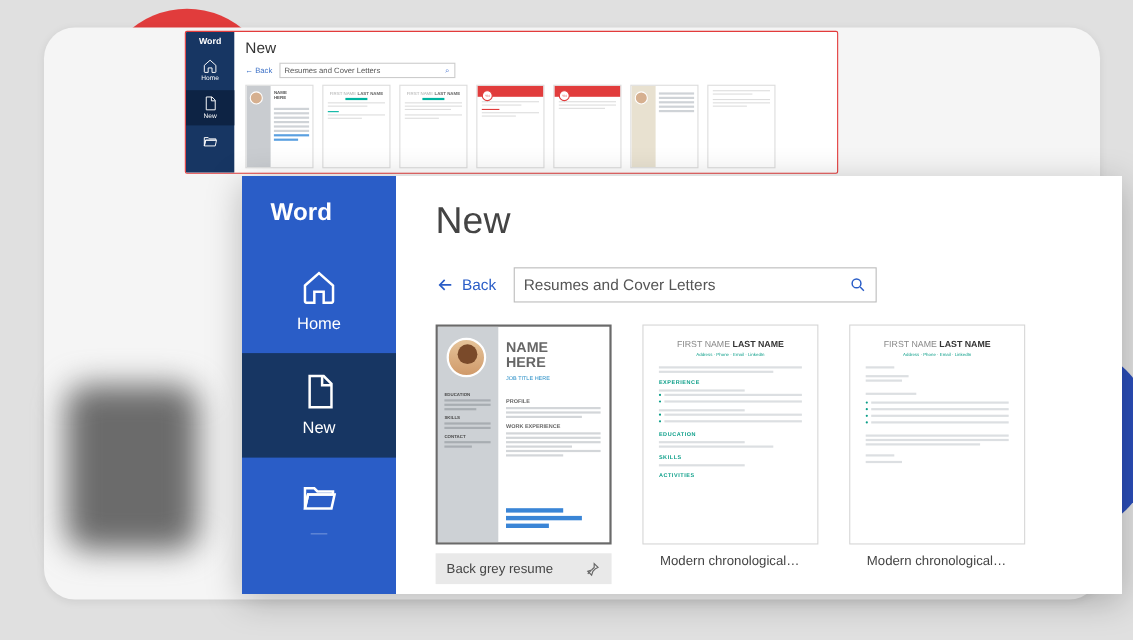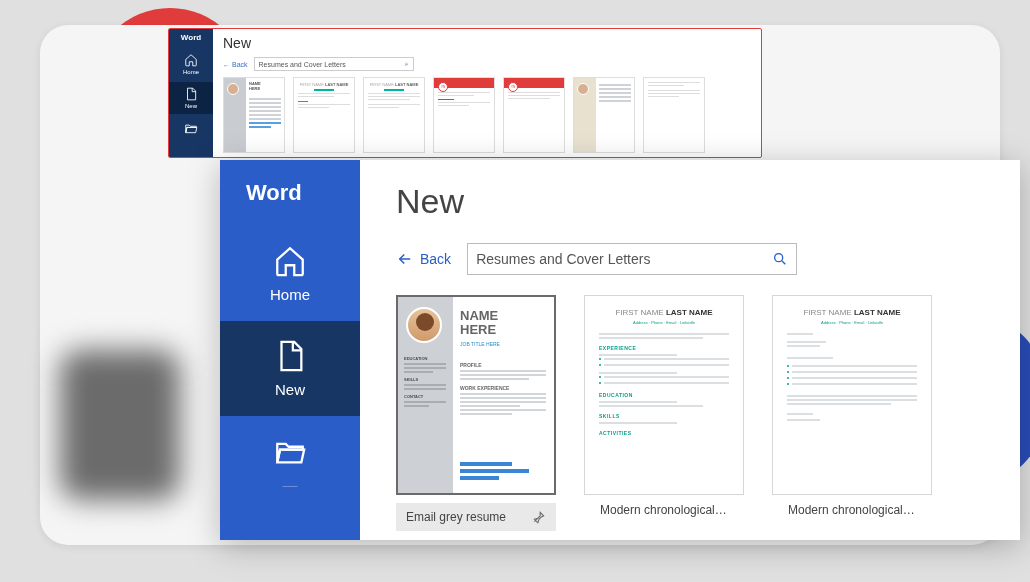--- a/index.html
+++ b/index.html
@@ -286,21 +286,21 @@
               <span></span>
               <span style="width:60%"></span>
             </div>
           <div class="bluebars">
               <div style="width:60%"></div>
               <div style="width:80%"></div>
               <div style="width:45%"></div>
             </div>
         </div>
         <div class="labelrow">
-          <div class="label">Email grey resume</div>
+          <div class="label">Back grey resume</div>
           <svg class="pin" viewBox="0 0 24 24" fill="none" stroke="#666" stroke-width="1.8">
               <path d="M14 4l6 6-4 2-4 4-2 6-6-6 6-2 4-4z"></path>
               <path d="M9 15l-5 5"></path>
             </svg>
         </div>
       </div>
 
       <div class="tpl">
         <div class="card t2">
           <div class="name"><span class="first">FIRST NAME</span> <span class="last">LAST NAME</span></div>

